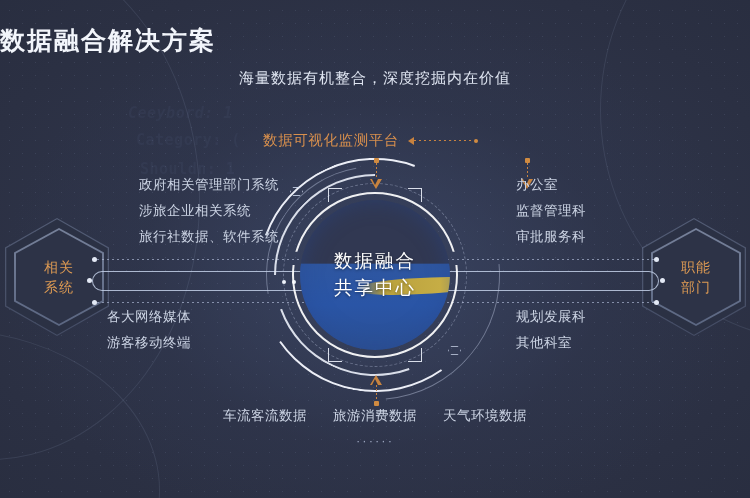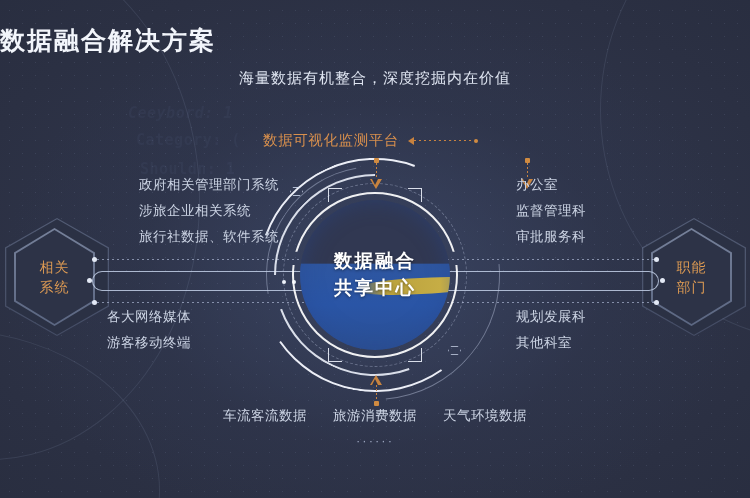--- a/index.html
+++ b/index.html
@@ -64,21 +64,21 @@
     border-right:6px solid #c8823f;
   }
   #dash-link .ln{
     width:60px; height:1px;
     background-image:linear-gradient(to right,#c8823f 50%,transparent 0%);
     background-size:5px 1px; background-repeat:repeat-x;
   }
   #dash-link .dot{ width:4px;height:4px;border-radius:50%;background:#d08b41; }
 
   
-  .hexwrap{ position:absolute; width:81px; height:98px; }
+  .hexwrap{ position:absolute; width:90px; height:98px; }
   .hex{
     position:absolute; inset:0;
     display:flex; flex-direction:column; justify-content:center; align-items:center;
     clip-path:polygon(50% 0,100% 25%,100% 75%,50% 100%,0 75%,0 25%);
     background:linear-gradient(180deg,rgba(180,195,225,.55),rgba(150,168,205,.45));
   }
   .hex-in{
     position:absolute; inset:2px;
     clip-path:polygon(50% 0,100% 25%,100% 75%,50% 100%,0 75%,0 25%);
     background:#2d3347;
@@ -173,21 +173,21 @@
   .minihex2{
     position:absolute; left:198px; top:196px; width:13px; height:9px;
     border:1.3px solid rgba(215,225,245,.7);
     clip-path:polygon(25% 0,75% 0,100% 50%,75% 100%,25% 100%,0 50%);
   }
   #coretext{
     position:absolute; left:0; right:0; top:98px;
     text-align:center; z-index:5;
   }
   #coretext div{
-    font-size:18.5px; font-weight:bold; color:#ffffff; letter-spacing:2px; line-height:1.45;
+    font-size:18.5px; font-weight:normal; color:#ffffff; letter-spacing:2px; line-height:1.45;
     text-shadow:0 1px 3px rgba(0,0,0,.45);
   }
 
   
   .vmark{ position:absolute; display:flex; flex-direction:column; align-items:center; }
   .vmark .vd{ width:1px; height:16px;
     background-image:linear-gradient(to bottom,#c8833f 50%,transparent 0%);
     background-size:1px 4px; background-repeat:repeat-y; }
   .vmark .sq{ width:5px;height:5px;background:#d08b41;border-radius:1px; }
   .tri-d{ width:0;height:0;border-left:6.5px solid transparent;border-right:6.5px solid transparent;border-top:10px solid #c8833f; }

